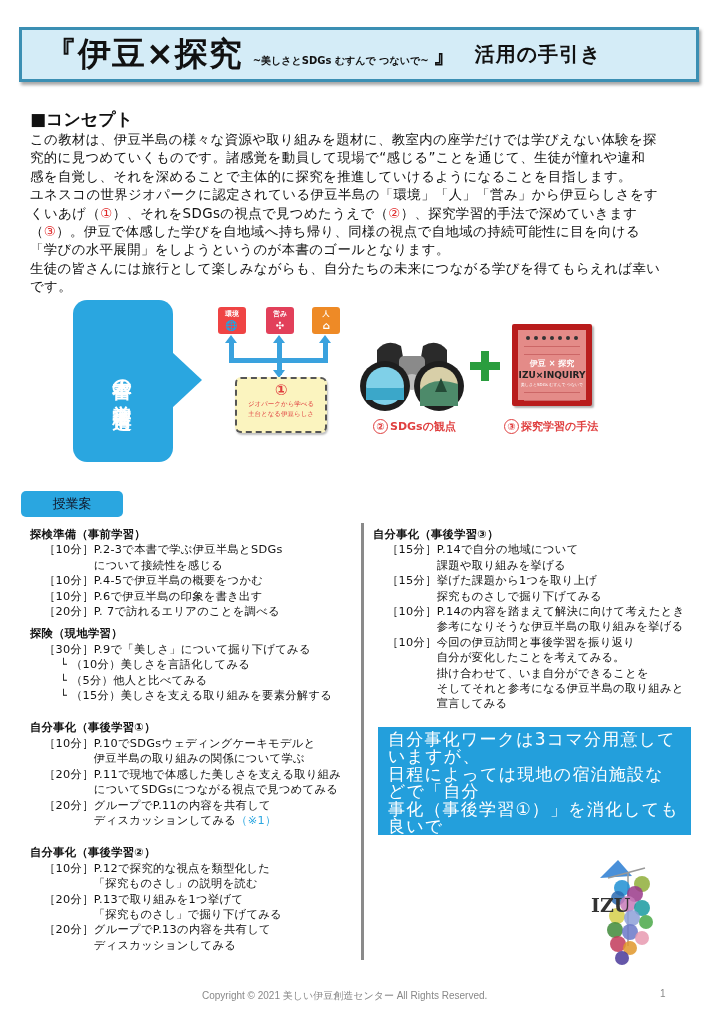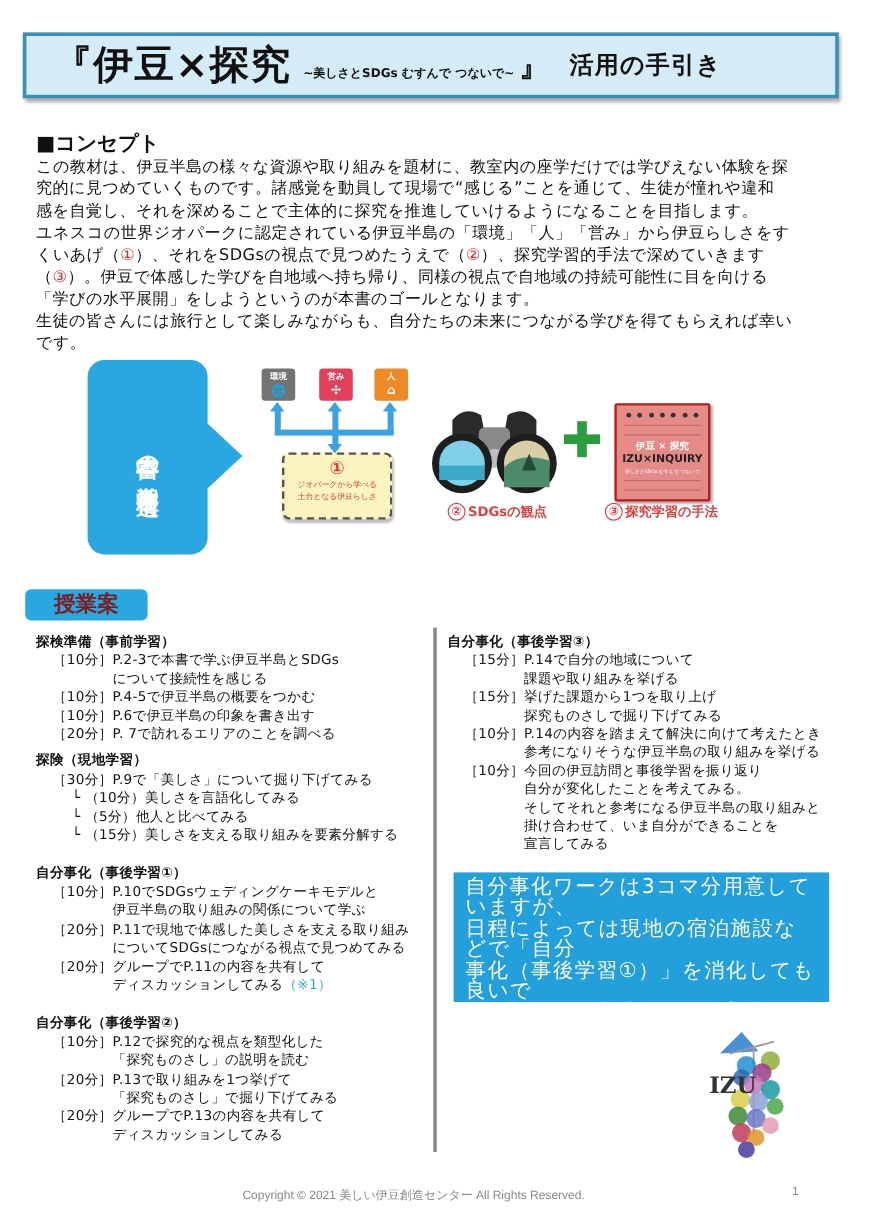--- a/index.html
+++ b/index.html
@@ -32,21 +32,21 @@
     display: flex; justify-content: center; align-items: center;
   }
   .struct-label .vtext { writing-mode: vertical-rl; letter-spacing: 2px; }
   .struct-arrow {
     position: absolute; left: 172px; top: 352px; width: 0; height: 0;
     border-top: 28px solid transparent; border-bottom: 28px solid transparent;
     border-left: 30px solid #2aa6e0;
   }
   .cat { position: absolute; top: 307px; width: 28px; height: 27px; border-radius: 3px; color: #fff; font-size: 7px; text-align: center; padding-top: 2px; font-weight: bold; }
   .cat .glyph { display: block; font-size: 10px; margin-top: 1px; }
-  .cat-env { left: 218px; background: #737373; }
+  .cat-env { left: 218px; background: #ef4444; }
   .cat-work { left: 266px; background: #e2405a; }
   .cat-people { left: 312px; background: #ee8a26; }
 
   .conn { position: absolute; background: #3aa2de; }
   .arrow-up { position: absolute; width: 0; height: 0; border-left: 6px solid transparent; border-right: 6px solid transparent; border-bottom: 8px solid #3aa2de; }
   .arrow-down { position: absolute; width: 0; height: 0; border-left: 6px solid transparent; border-right: 6px solid transparent; border-top: 8px solid #3aa2de; }
 
   .note-card {
     position: absolute; left: 235px; top: 377px; width: 92px; height: 56px;
     background: #fbf4bf; border: 2px dashed #555; border-radius: 6px;
@@ -56,41 +56,41 @@
   .note-num { font-size: 15px; font-weight: bold; margin-top: 2px; display: block; }
   .note-text { font-size: 6.5px; line-height: 10px; display: block; }
 
   .binoculars { position: absolute; left: 357px; top: 338px; width: 110px; height: 74px; }
   .plus { position: absolute; left: 470px; top: 351px; width: 30px; height: 30px; }
   .plus::before, .plus::after { content: ""; position: absolute; background: #2a9d3e; }
   .plus::before { left: 11px; top: 0; width: 8px; height: 30px; }
   .plus::after { left: 0; top: 11px; width: 30px; height: 8px; }
 
   .book {
-    position: absolute; left: 512px; top: 336px; width: 80px; height: 82px;
-    background: #e48b88; border: 2px solid #b91c1c; border-radius: 2px;
+    position: absolute; left: 512px; top: 324px; width: 80px; height: 82px;
+    background: #e48b88; border: 6px solid #b91c1c; border-radius: 2px;
     box-shadow: 2px 2px 2px rgba(0,0,0,0.3);
   }
   .book-dots { position: absolute; top: 6px; left: 8px; right: 8px; display: flex; justify-content: space-between; }
   .book-dots i { width: 4px; height: 4px; border-radius: 50%; background: #333; display: block; }
   .book-line { position: absolute; left: 6px; right: 6px; height: 1px; background: #c66; }
   .book-title-jp { position: absolute; top: 28px; left: 0; right: 0; text-align: center; font-size: 8px; color: #fff; font-weight: bold; }
   .book-title-en { position: absolute; top: 40px; left: 0; right: 0; text-align: center; font-size: 9px; color: #222; font-weight: bold; }
   .book-sub { position: absolute; top: 52px; left: 0; right: 0; text-align: center; font-size: 4px; color: #fff; }
 
   .cap { position: absolute; top: 419px; font-size: 11px; font-weight: bold; color: #e04040; display: flex; align-items: center; }
   .cap .circ { display: inline-flex; justify-content: center; align-items: center; width: 15px; height: 15px; border: 1.5px solid #e04040; border-radius: 50%; font-size: 10px; margin-right: 2px; }
   .cap-sdgs { left: 373px; }
   .cap-method { left: 504px; }
 
   
   .plan-badge {
     position: absolute; left: 21px; top: 491px; width: 102px; height: 26px;
-    background: #2aa6e0; border-radius: 5px; color: #7f1d1d;
-    font-size: 18px; font-weight: bold; text-align: center; line-height: 26px;
+    background: #2aa6e0; border-radius: 5px; color: #0f172a;
+    font-size: 13px; font-weight: normal; text-align: center; line-height: 26px;
   }
 
   .col { position: absolute; font-size: 11.3px; line-height: 15.4px; letter-spacing: 0.3px; }
   .col-left { left: 30px; top: 527px; width: 325px; }
   .col-right { left: 373px; top: 527px; width: 330px; }
   .section { margin-bottom: 7px; }
   .sec-title { font-weight: bold; font-size: 11.3px; }
   .item { display: flex; padding-left: 14px; }
   .item .dur { white-space: nowrap; flex: 0 0 auto; }
   .item .desc { flex: 1; }
@@ -334,22 +334,22 @@
         <span class="desc">
           <span>P.14の内容を踏まえて解決に向けて考えたとき</span>
           <span>参考になりそうな伊豆半島の取り組みを挙げる</span>
         </span>
       </div>
     <div class="item">
         <span class="dur">［10分］</span>
         <span class="desc">
           <span>今回の伊豆訪問と事後学習を振り返り</span>
           <span>自分が変化したことを考えてみる。</span>
+          <span>掛け合わせて、いま自分ができることを</span>
           <span>そしてそれと参考になる伊豆半島の取り組みと</span>
-          <span>掛け合わせて、いま自分ができることを</span>
           <span>宣言してみる</span>
         </span>
       </div>
   </div>
 </div>
 
 <div class="info-box">
   <div>自分事化ワークは3コマ分用意していますが、</div>
   <div>日程によっては現地の宿泊施設などで「自分</div>
   <div>事化（事後学習①）」を消化しても良いで</div>

